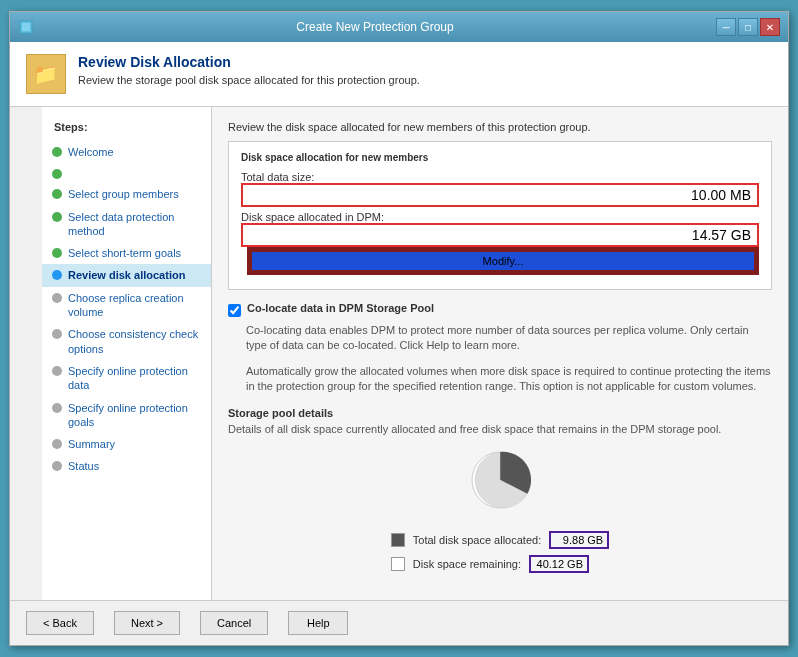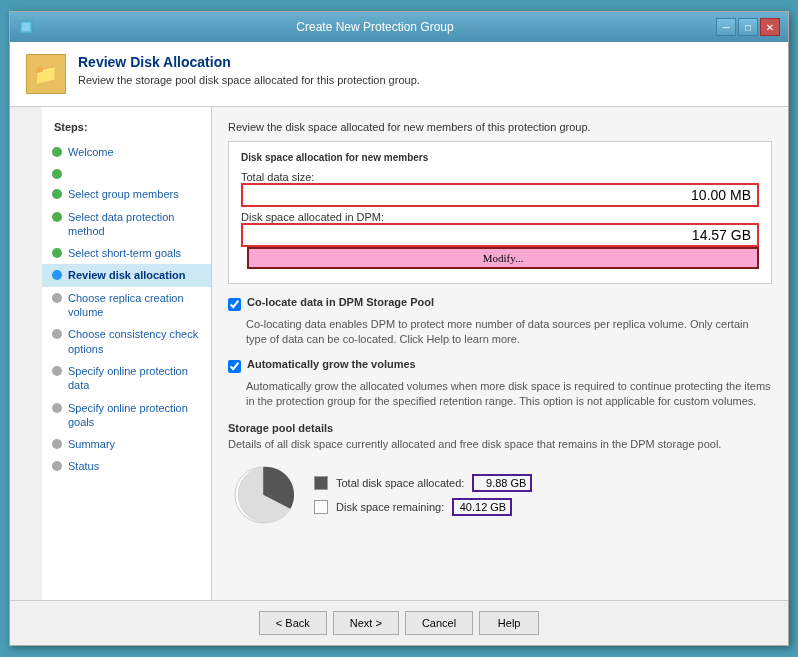--- a/index.html
+++ b/index.html
@@ -34,44 +34,44 @@
     
     .main-content { flex: 1; padding: 14px 16px; overflow-y: auto; background: #f5f5f5; }
     
     .section-title { font-size: 11px; color: #333; margin-bottom: 8px; }
     
     .disk-alloc-box { background: white; border: 1px solid #ccc; padding: 10px 12px; margin-bottom: 12px; }
     .disk-alloc-header { font-size: 10px; font-weight: bold; margin-bottom: 8px; color: #333; }
     .alloc-row { display: flex; margin-bottom: 4px; flex-direction: column; }
     .alloc-label { font-size: 11px; flex: 1; color: #333; }
     .alloc-highlight { border: 2px solid #e03030; padding: 2px 6px; min-width: 80px; text-align: right; font-size: 14px; }
-    .modify-btn { padding: 3px 10px; font-size: 11px; background: #f9a8d4; border: 2px solid #7f1d1d; cursor: pointer; margin-left: 6px; font-family: Liberation Serif, serif; }
+    .modify-btn { padding: 3px 10px; font-size: 11px; background: #1d4ed8; border: 5px solid #7f1d1d; cursor: pointer; margin-left: 6px; }
     
     .checkbox-section { margin-bottom: 10px; }
     .checkbox-row { display: flex; align-items: flex-start; margin-bottom: 6px; gap: 6px; }
     .checkbox-row input[type=checkbox] { margin-top: 2px; flex-shrink: 0; }
     .checkbox-label { font-size: 11px; font-weight: bold; color: #333; }
     .checkbox-desc { font-size: 11px; color: #555; margin-left: 18px; line-height: 1.4; }
     
     .storage-pool-section { margin-top: 12px; }
     .storage-pool-title { font-size: 11px; font-weight: bold; color: #333; margin-bottom: 4px; }
     .storage-pool-desc { font-size: 11px; color: #555; margin-bottom: 10px; }
-    .storage-pool-content { display: flex; align-items: center; gap: 16px; }
+    .storage-pool-content { display: flex; align-items: center; gap: 16px; flex-direction: column; }
     
     .pie-chart { width: 70px; height: 70px; flex-shrink: 0; }
     
     .storage-legend { display: flex; flex-direction: column; gap: 6px; }
     .legend-row { display: flex; align-items: center; gap: 8px; }
     .legend-box { width: 14px; height: 14px; border: 1px solid #999; flex-shrink: 0; }
     .legend-box-filled { background: #555; }
     .legend-box-empty { background: white; }
     .legend-label { font-size: 11px; color: #333; }
     .legend-value { border: 2px solid #4c1d95; padding: 1px 4px; font-size: 11px; min-width: 60px; text-align: right; }
     
-    .footer { background: #f0f0f0; border-top: 1px solid #ccc; padding: 10px 16px; display: flex; justify-content: center; gap: 6px; flex-shrink: 0; }
+    .footer { background: #f0f0f0; border-top: 1px solid #ccc; padding: 10px 16px; display: flex; justify-content: flex-start; gap: 20px; flex-shrink: 0; }
     .footer-btn { padding: 5px 16px; font-size: 11px; background: #e8e8e8; border: 1px solid #aaa; cursor: pointer; min-width: 60px; }
   </style>
 </head>
 <body>
 
 <div class="window">
 
   <div class="titlebar">
     <div class="titlebar-icon">
       <svg width="16" height="16" viewBox="0 0 16 16">
@@ -166,24 +166,20 @@
 
       <div class="checkbox-section">
         <div class="checkbox-row">
           <input type="checkbox" checked="" style="">
           <span class="checkbox-label">Co-locate data in DPM Storage Pool</span>
         </div>
         <div class="checkbox-desc">Co-locating data enables DPM to protect more number of data sources per replica volume. Only certain type of data can be co-located. Click Help to learn more.</div>
       </div>
 
       <div class="checkbox-section">
-        <div class="checkbox-row">
-          <input type="checkbox" checked="" style="">
-          <span class="checkbox-label">Automatically grow the volumes</span>
-        </div>
         <div class="checkbox-desc">Automatically grow the allocated volumes when more disk space is required to continue protecting the items in the protection group for the specified retention range. This option is not applicable for custom volumes.</div>
       </div>
 
       <div class="storage-pool-section">
         <div class="storage-pool-title">Storage pool details</div>
         <div class="storage-pool-desc">Details of all disk space currently allocated and free disk space that remains in the DPM storage pool.</div>
         <div class="storage-pool-content">
 
           <svg class="pie-chart" viewBox="0 0 70 70" width="70" height="70">
 

